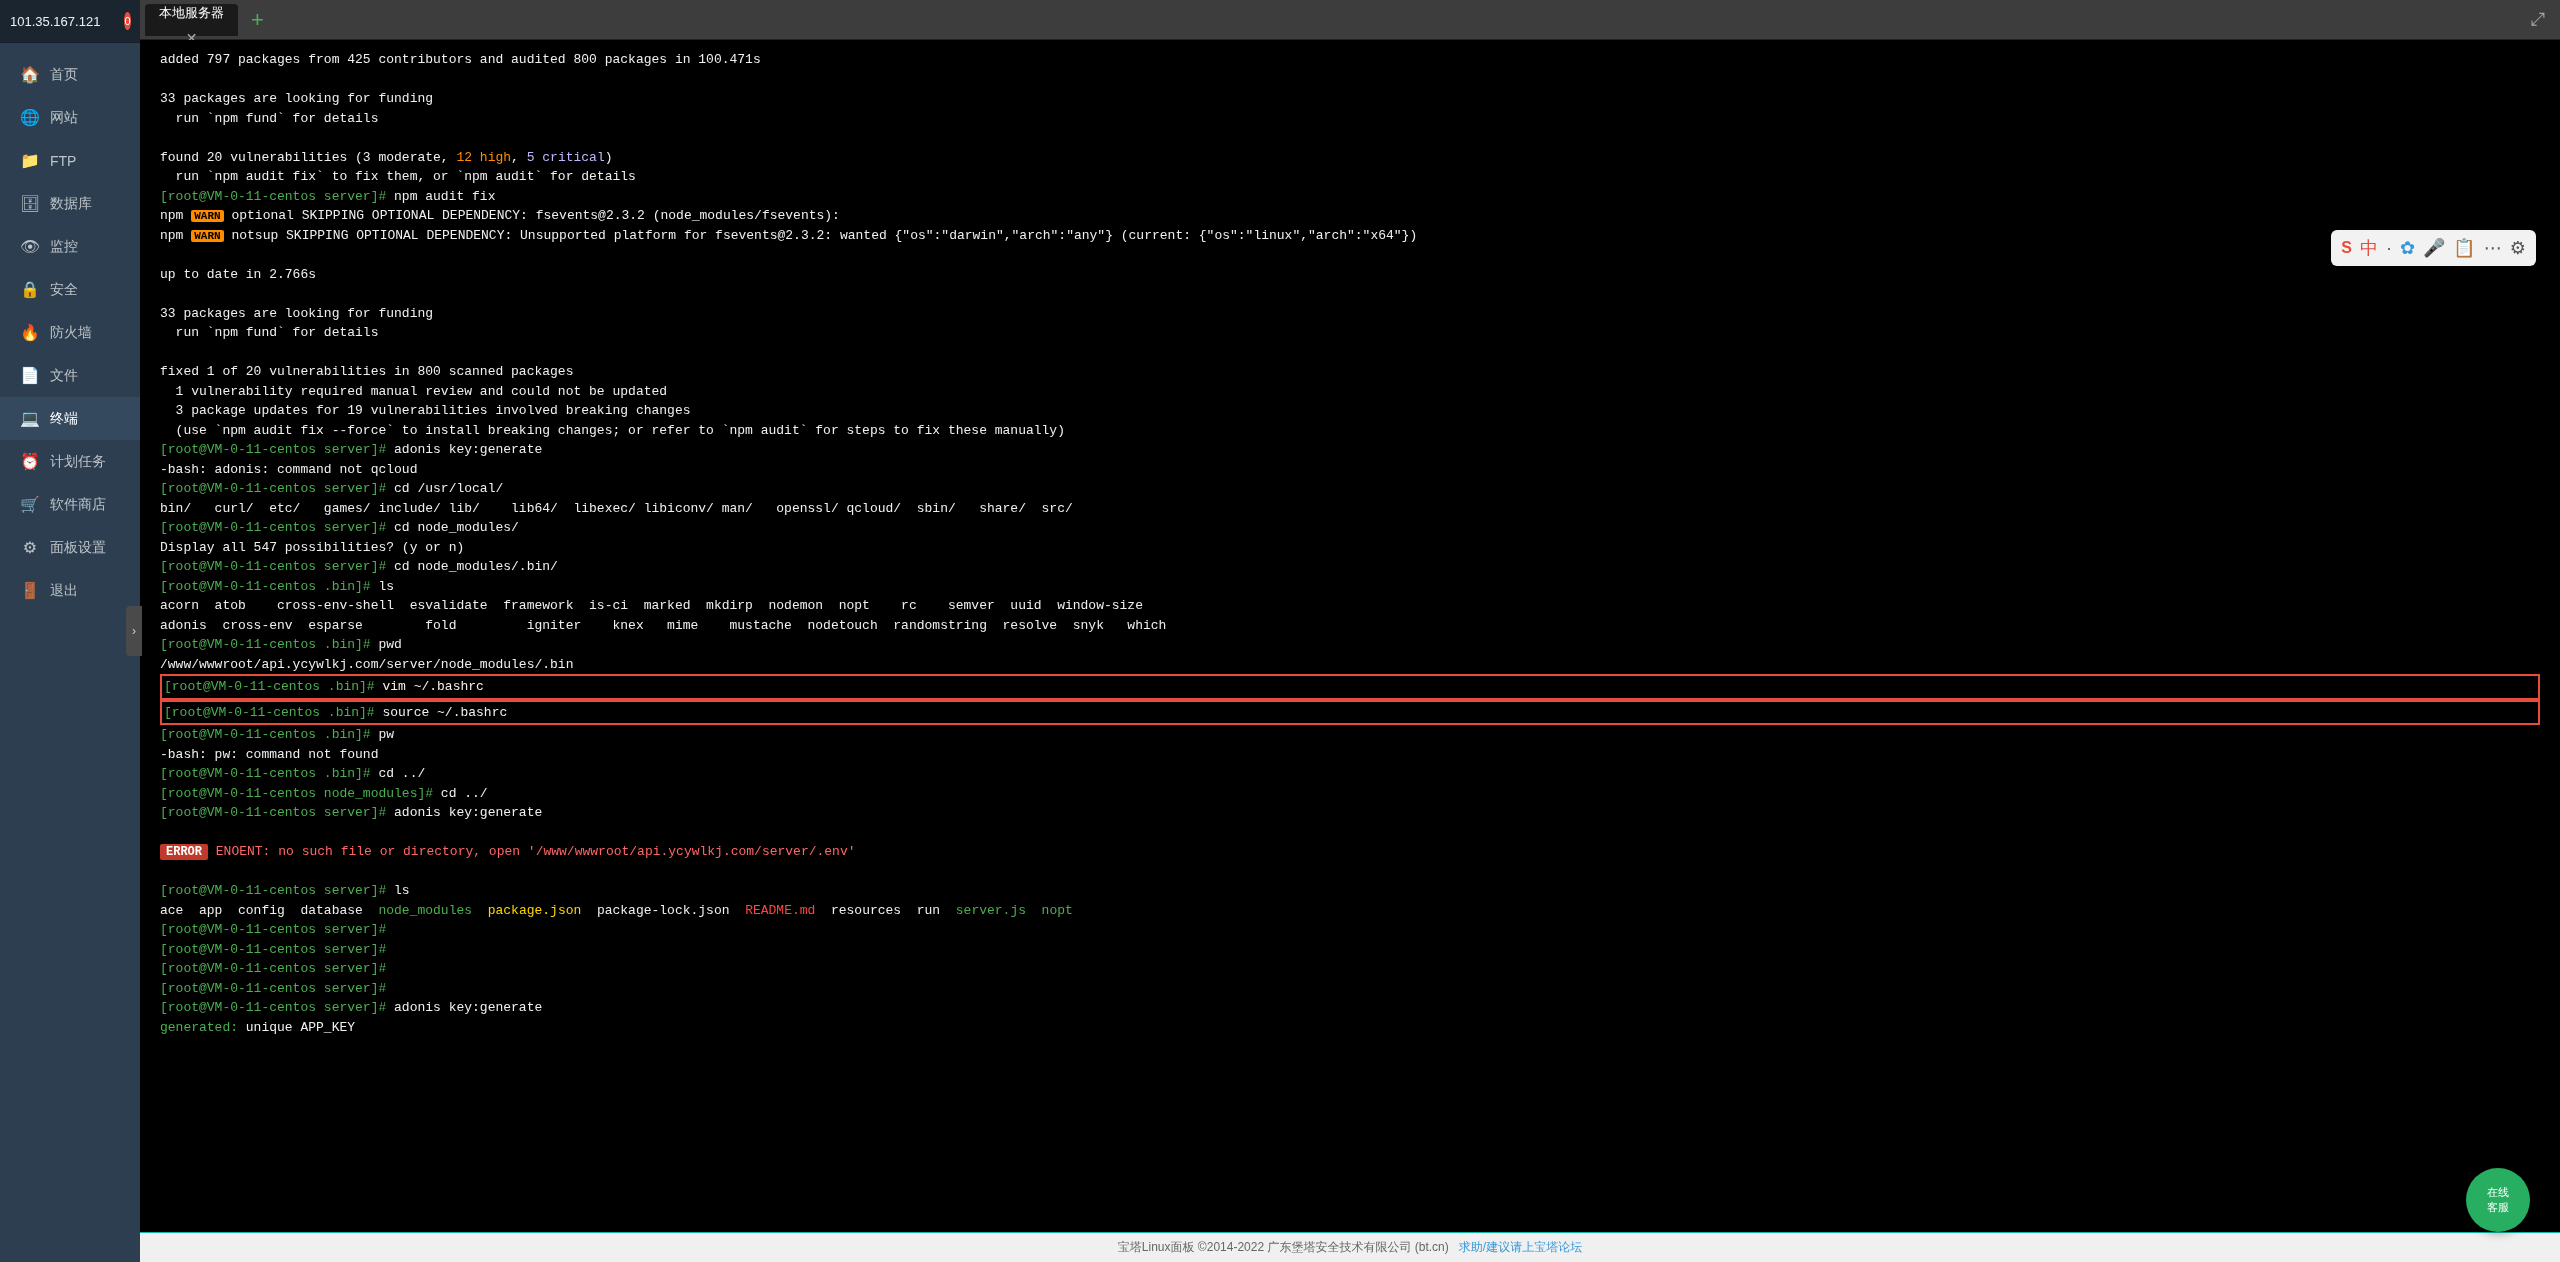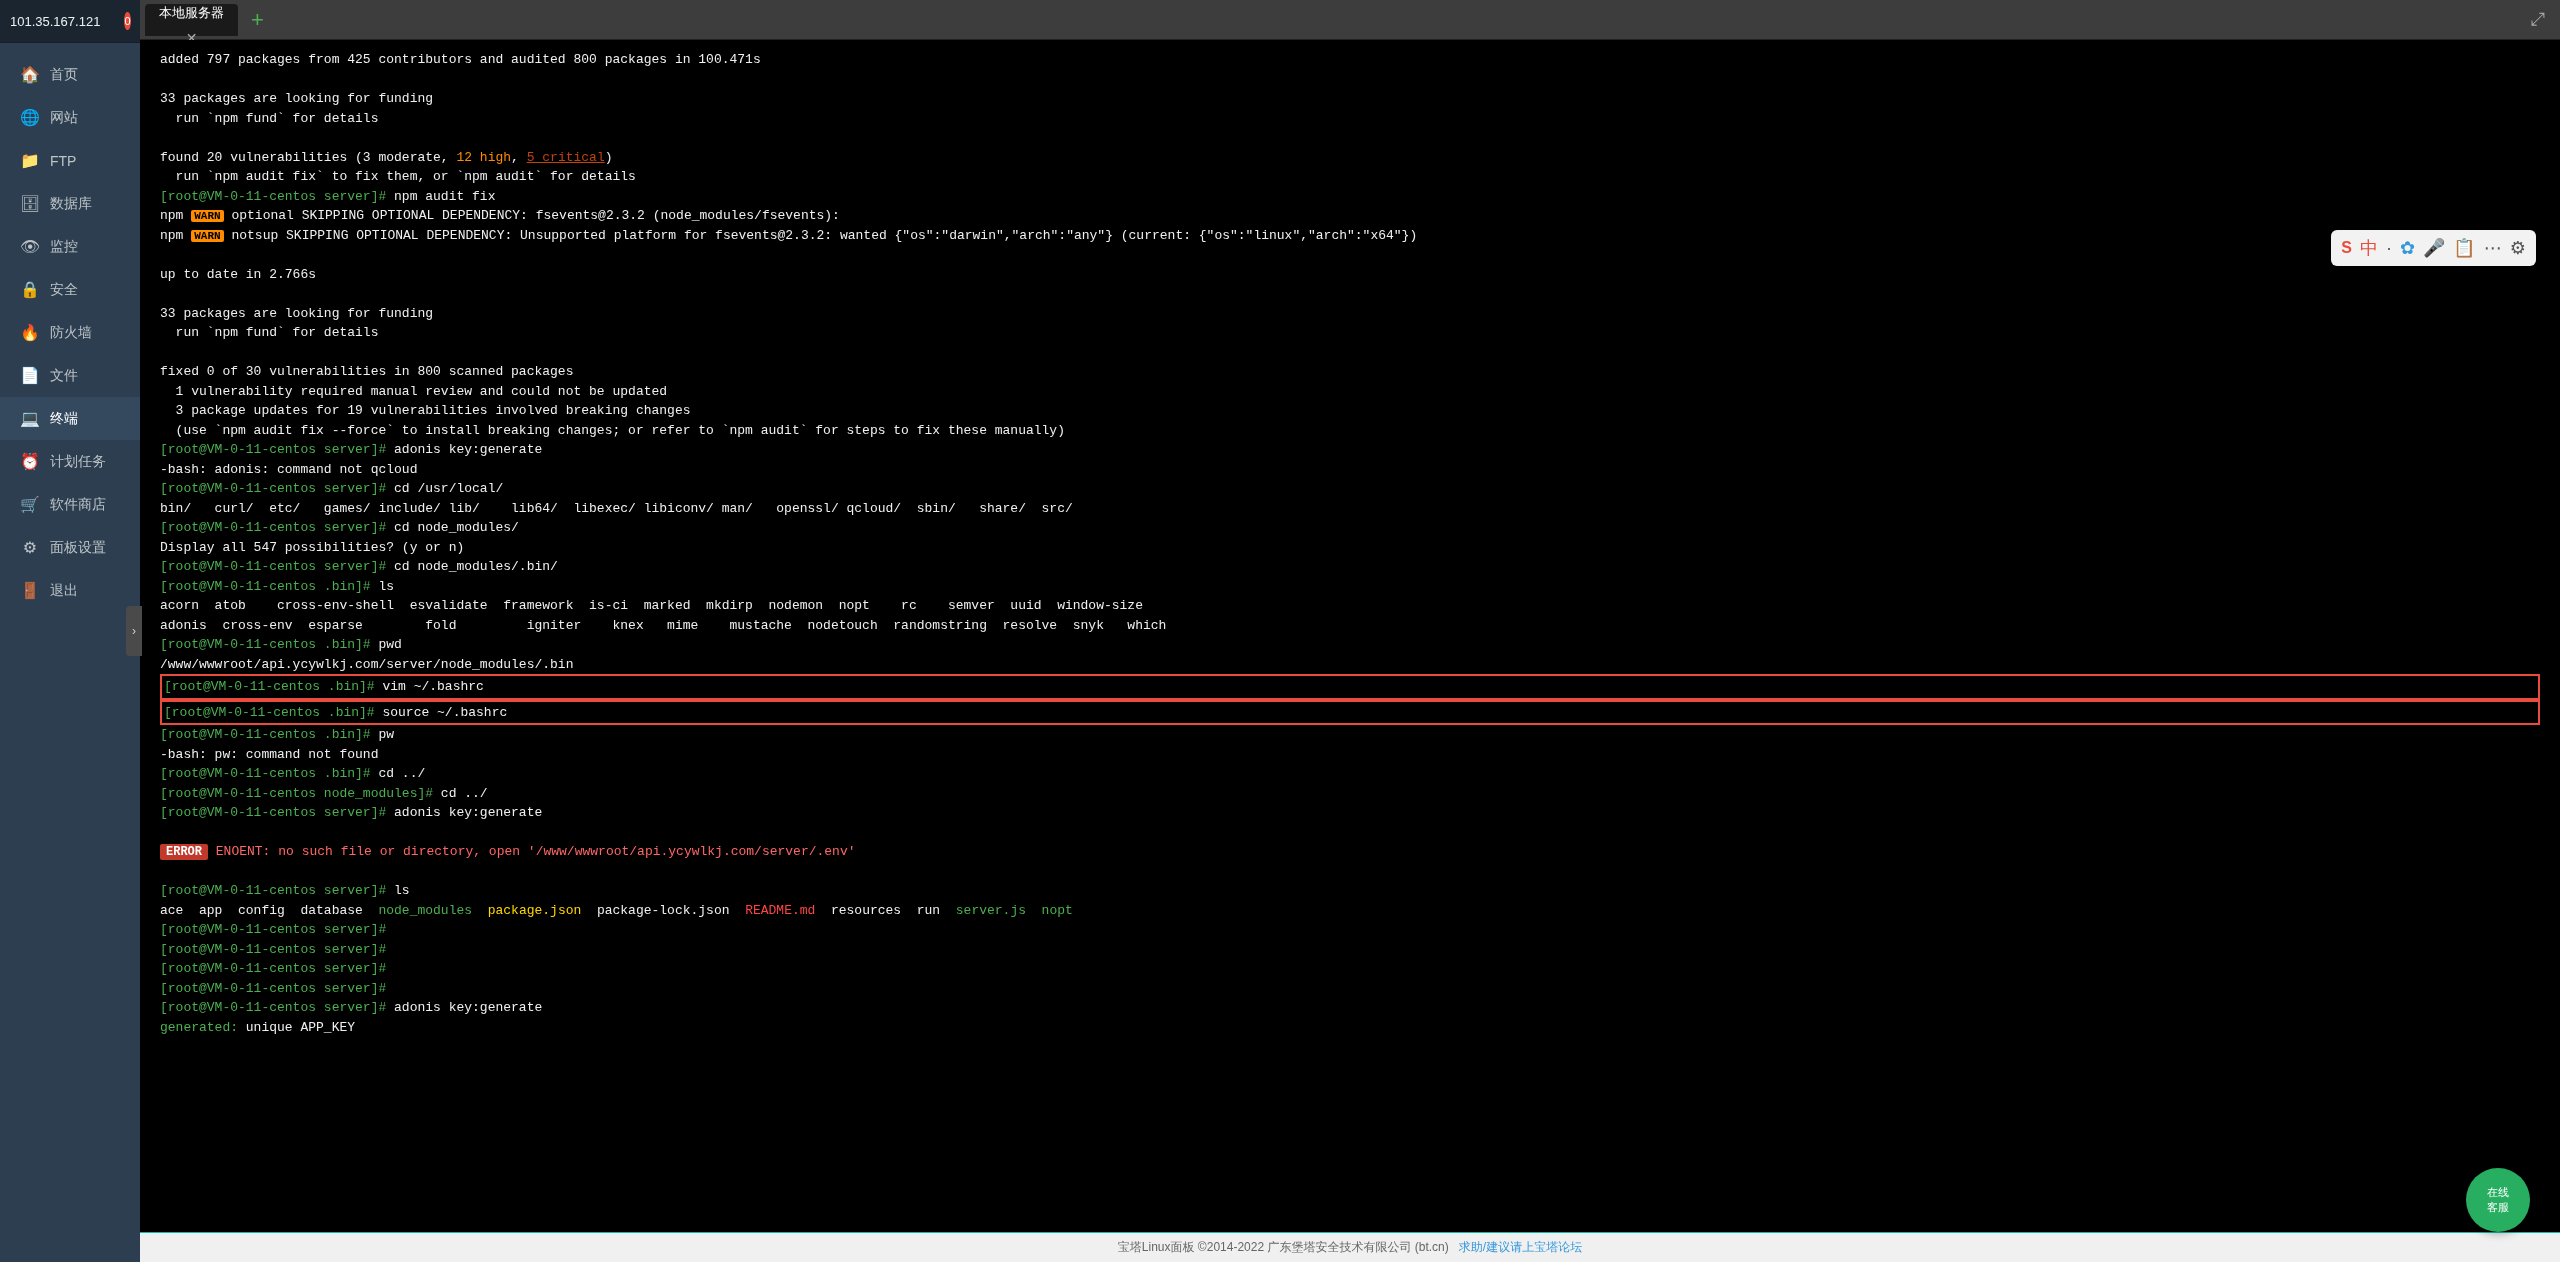--- a/index.html
+++ b/index.html
@@ -270,32 +270,32 @@
     <span class="tab-expand">⤢</span>
   </div>
 
   <div class="term-container">
     <div class="terminal" id="terminal-output">
     <div class="terminal-line">added 797 packages from 425 contributors and audited 800 packages in 100.471s</div>
         <div class="terminal-line">&nbsp;</div>
         <div class="terminal-line">33 packages are looking for funding</div>
         <div class="terminal-line">  run `npm fund` for details</div>
         <div class="terminal-line">&nbsp;</div>
-        <div class="terminal-line">found 20 vulnerabilities (3 moderate, <span style="color:#FF8C00;">12 high</span>, <span style="color:#c2410c;text-decoration:underline;">5 critical</span>)</div>
+        <div class="terminal-line">found 20 vulnerabilities (3 moderate, <span style="color:#FF8C00;">12 high</span>, <span style="color:#c4b5fd;">5 critical</span>)</div>
         <div class="terminal-line">  run `npm audit fix` to fix them, or `npm audit` for details</div>
         <div class="terminal-line"><span style="color:#4CAF50;">[root@VM-0-11-centos server]#</span> npm audit fix</div>
         <div class="terminal-line">npm <span style="background:#FF8C00;color:#000;padding:0 3px;border-radius:2px;font-weight:bold;font-size:11px;">WARN</span> optional SKIPPING OPTIONAL DEPENDENCY: fsevents@2.3.2 (node_modules/fsevents):</div>
         <div class="terminal-line">npm <span style="background:#FF8C00;color:#000;padding:0 3px;border-radius:2px;font-weight:bold;font-size:11px;">WARN</span> notsup SKIPPING OPTIONAL DEPENDENCY: Unsupported platform for fsevents@2.3.2: wanted {"os":"darwin","arch":"any"} (current: {"os":"linux","arch":"x64"})</div>
         <div class="terminal-line">&nbsp;</div>
         <div class="terminal-line">up to date in 2.766s</div>
         <div class="terminal-line">&nbsp;</div>
         <div class="terminal-line">33 packages are looking for funding</div>
         <div class="terminal-line">  run `npm fund` for details</div>
         <div class="terminal-line">&nbsp;</div>
-        <div class="terminal-line">fixed 0 of 30 vulnerabilities in 800 scanned packages</div>
+        <div class="terminal-line">fixed 1 of 20 vulnerabilities in 800 scanned packages</div>
         <div class="terminal-line">  1 vulnerability required manual review and could not be updated</div>
         <div class="terminal-line">  3 package updates for 19 vulnerabilities involved breaking changes</div>
         <div class="terminal-line">  (use `npm audit fix --force` to install breaking changes; or refer to `npm audit` for steps to fix these manually)</div>
         <div class="terminal-line"><span style="color:#4CAF50;">[root@VM-0-11-centos server]#</span> adonis key:generate</div>
         <div class="terminal-line">-bash: adonis: command not qcloud</div>
         <div class="terminal-line"><span style="color:#4CAF50;">[root@VM-0-11-centos server]#</span> cd /usr/local/</div>
         <div class="terminal-line">bin/   curl/  etc/   games/ include/ lib/    lib64/  libexec/ libiconv/ man/   openssl/ qcloud/  sbin/   share/  src/</div>
         <div class="terminal-line"><span style="color:#4CAF50;">[root@VM-0-11-centos server]#</span> cd node_modules/</div>
         <div class="terminal-line">Display all 547 possibilities? (y or n)</div>
         <div class="terminal-line"><span style="color:#4CAF50;">[root@VM-0-11-centos server]#</span> cd node_modules/.bin/</div>

